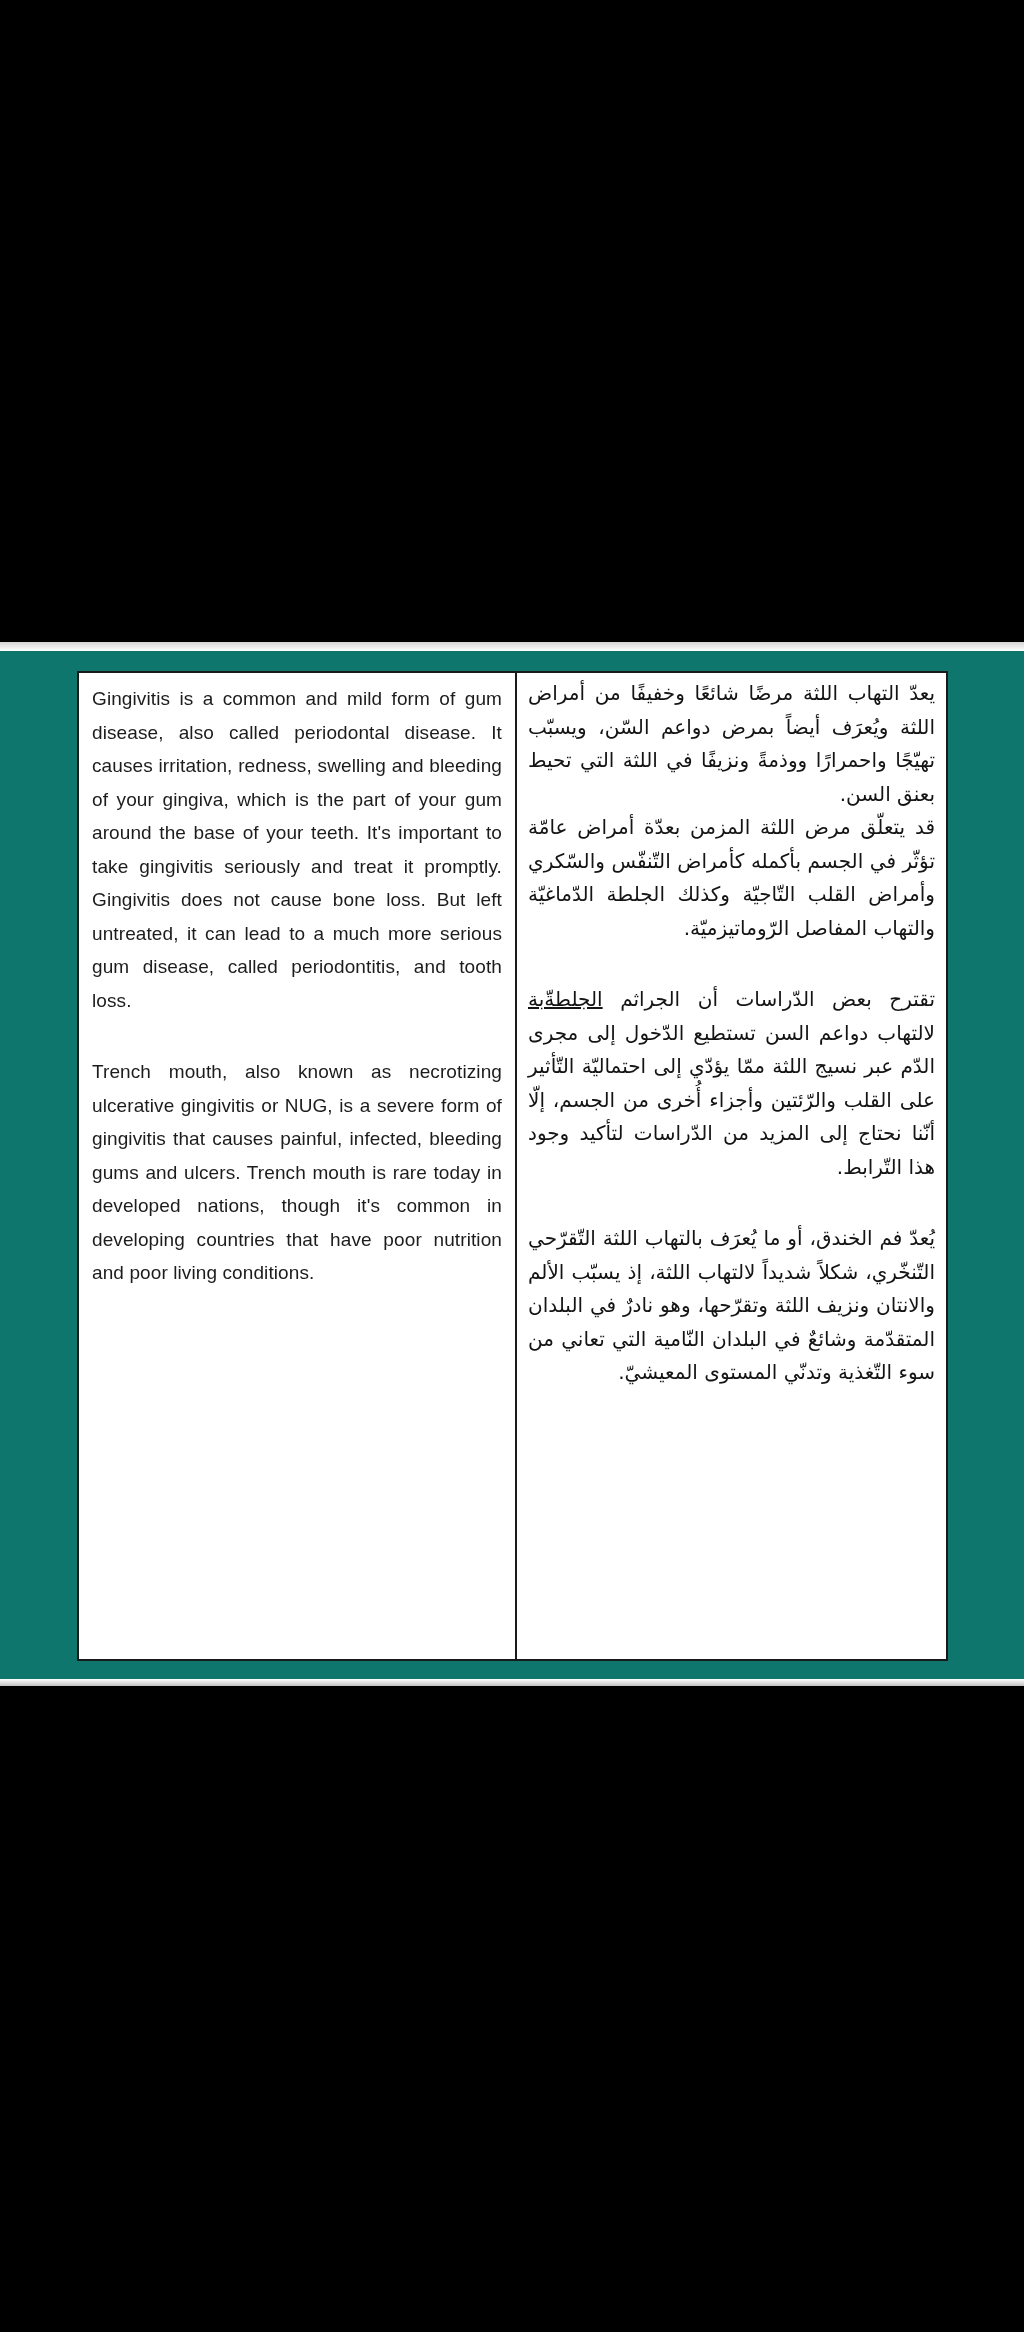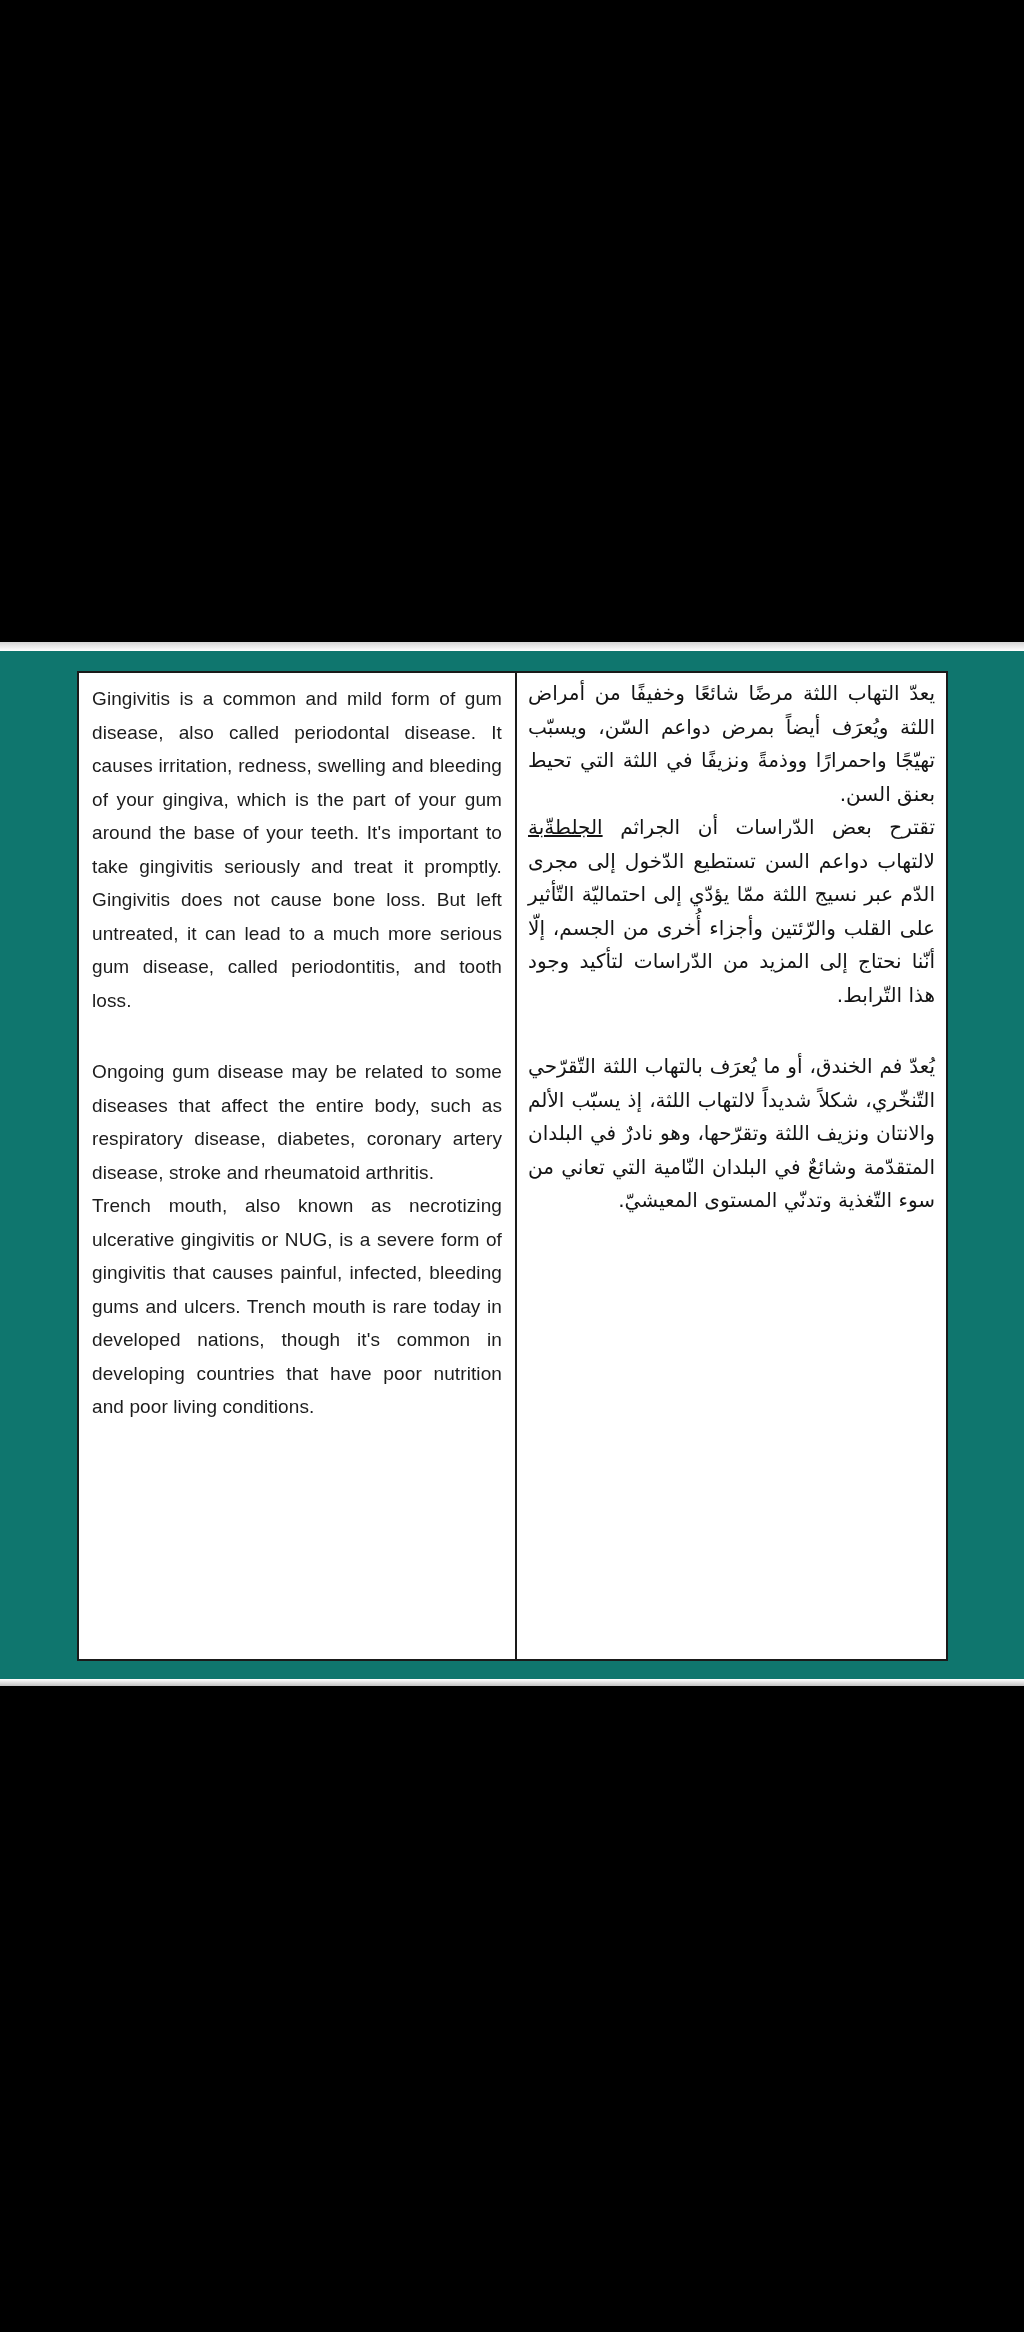--- a/index.html
+++ b/index.html
@@ -76,26 +76,26 @@
   <div class="letterbox top"></div>
   <div class="letterbox bottom"></div>
 
   <div class="page">
     <div class="page-edge-top"></div>
 
     <div class="translation-table">
 
       <div class="cell cell-en" lang="en">
         <p class="para gap-after">Gingivitis is a common and mild form of gum disease, also called periodontal disease. It causes irritation, redness, swelling and bleeding of your gingiva, which is the part of your gum around the base of your teeth. It's important to take gingivitis seriously and treat it promptly. Gingivitis does not cause bone loss. But left untreated, it can lead to a much more serious gum disease, called periodontitis, and tooth loss.</p>
-        <p class="para">Ongoing gum disease may be related to some diseases that affect the entire body, such as respiratory disease, diabetes, coronary artery disease, stroke and rheumatoid arthritis.</p>
         <p class="para">Trench mouth, also known as necrotizing ulcerative gingivitis or NUG, is a severe form of gingivitis that causes painful, infected, bleeding gums and ulcers. Trench mouth is rare today in developed nations, though it's common in developing countries that have poor nutrition and poor living conditions.</p>
       </div>
 
       <div class="cell cell-ar" lang="ar" dir="rtl">
         <p class="para">يعدّ التهاب اللثة مرضًا شائعًا وخفيفًا من أمراض اللثة ويُعرَف أيضاً بمرض دواعم السّن، ويسبّب تهيّجًا واحمرارًا ووذمةً ونزيفًا في اللثة التي تحيط بعنق السن.</p>
+        <p class="para gap-after">قد يتعلّق مرض اللثة المزمن بعدّة أمراض عامّة تؤثّر في الجسم بأكمله كأمراض التّنفّس والسّكري وأمراض القلب التّاجيّة وكذلك الجلطة الدّماغيّة والتهاب المفاصل الرّوماتيزميّة.</p>
         <p class="para gap-after">
           <span>تقترح بعض الدّراسات أن الجراثم </span><span class="underlined">الجلطةّبة</span><span> لالتهاب دواعم السن تستطيع الدّخول إلى مجرى الدّم عبر نسيج اللثة ممّا يؤدّي إلى احتماليّة التّأثير على القلب والرّئتين وأجزاء أُخرى من الجسم، إلّا أنّنا نحتاج إلى المزيد من الدّراسات لتأكيد وجود هذا التّرابط.</span>
         </p>
         <p class="para">يُعدّ فم الخندق، أو ما يُعرَف بالتهاب اللثة التّقرّحي التّنخّري، شكلاً شديداً لالتهاب اللثة، إذ يسبّب الألم والانتان ونزيف اللثة وتقرّحها، وهو نادرٌ في البلدان المتقدّمة وشائعٌ في البلدان النّامية التي تعاني من سوء التّغذية وتدنّي المستوى المعيشيّ.</p>
       </div>
 
     </div>
 
     <div class="page-edge-bottom"></div>
   </div>

